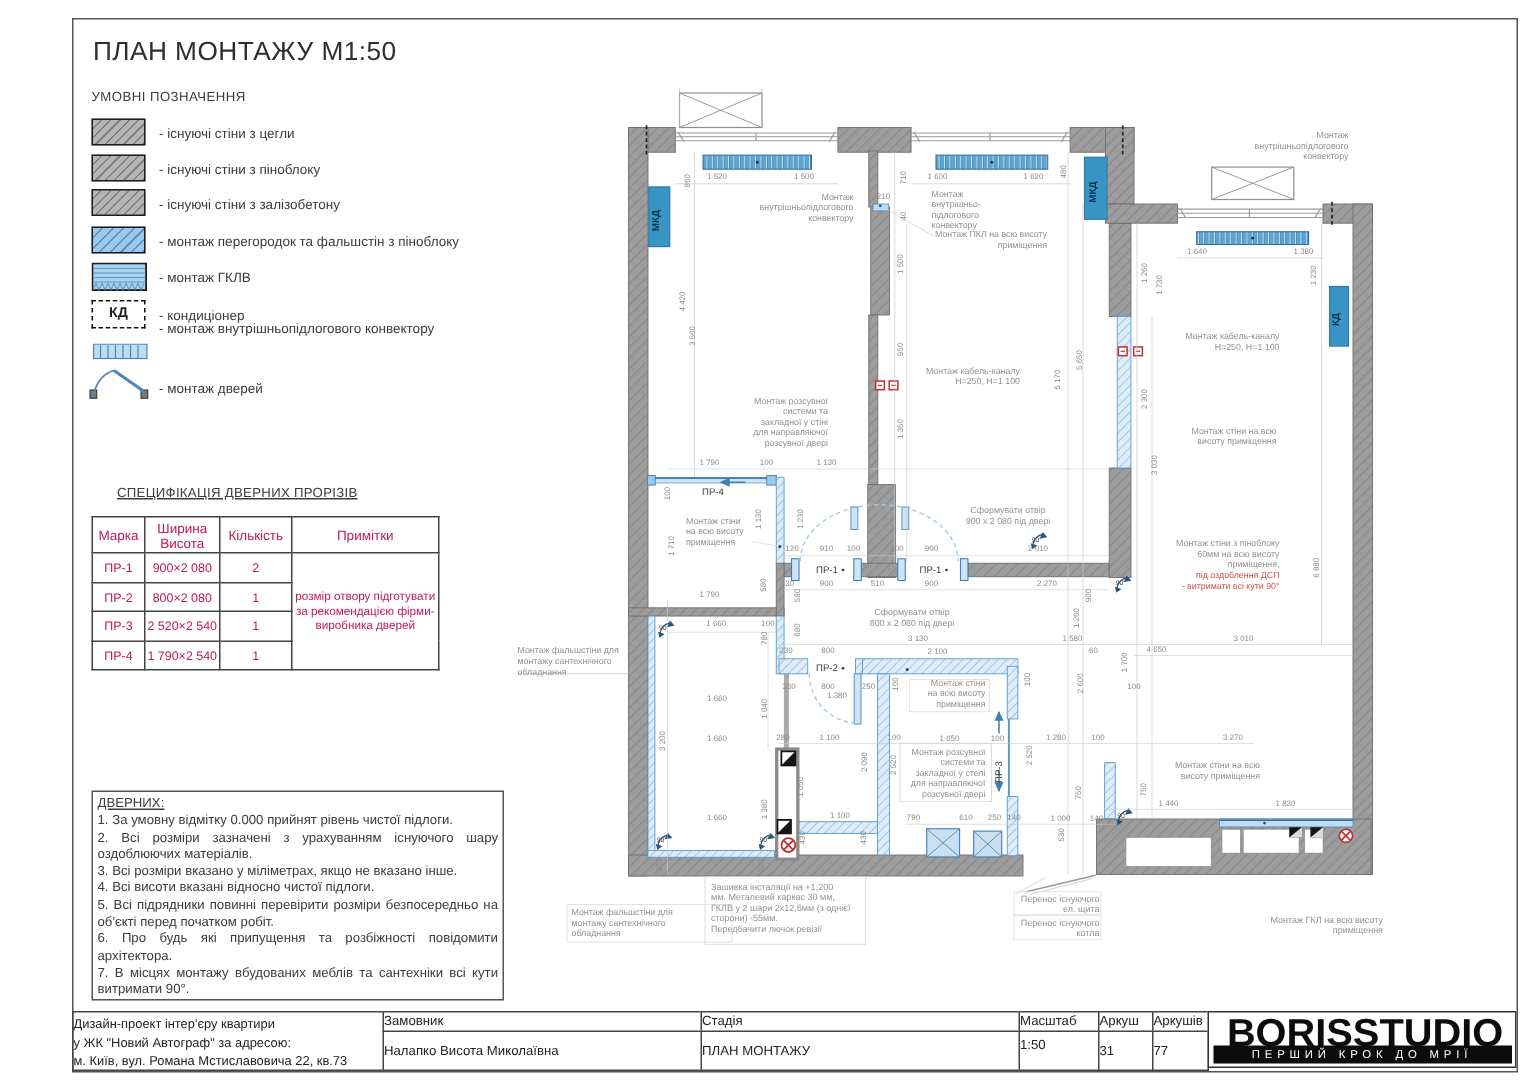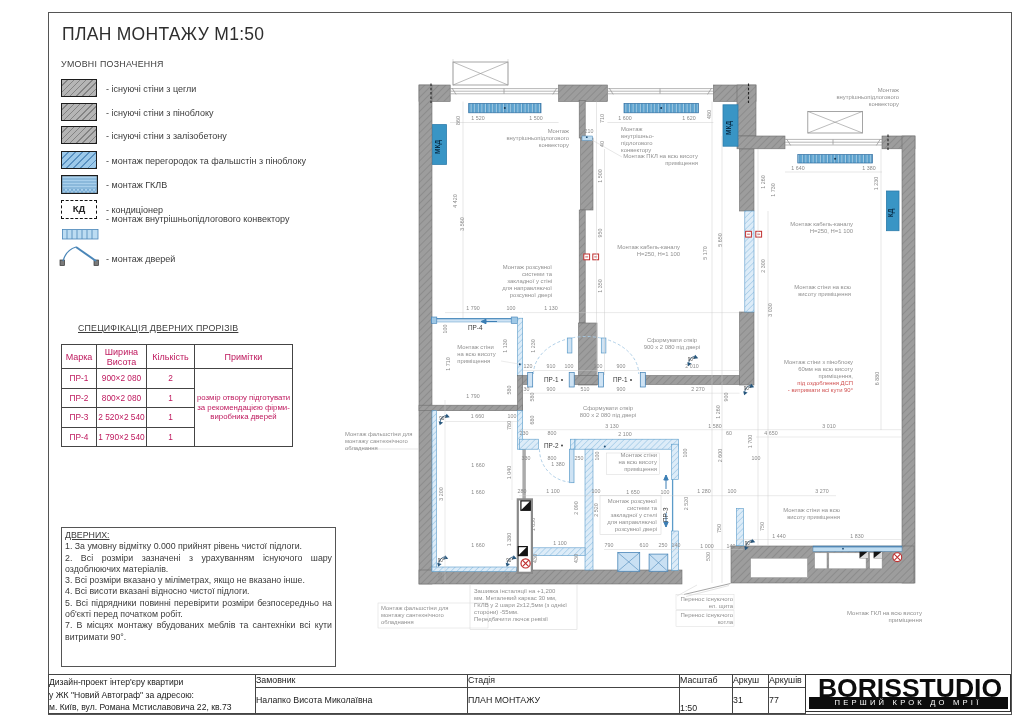--- a/index.html
+++ b/index.html
@@ -108,20 +108,21 @@
 </tbody>
   </table>
 
 <div class="notes">
 <div style="text-decoration:underline">ДВЕРНИХ:</div>
 <div>1. За умовну відмітку 0.000 прийнят рівень чистої підлоги.</div>
 <div>2. Всі розміри зазначені з урахуванням існуючого шару оздоблюючих матеріалів.</div>
 <div>3. Всі розміри вказано у міліметрах, якщо не вказано інше.</div>
 <div>4. Всі висоти вказані відносно чистої підлоги.</div>
 <div>5. Всі підрядники повинні перевірити розміри безпосередньо на об'єкті перед початком робіт.</div>
+<div>6. Про будь які припущення та розбіжності повідомити архітектора.</div>
 <div>7. В місцях монтажу вбудованих меблів та сантехніки всі кути витримати 90°.</div>
 </div>
 
 <svg class="abs" style="left:0;top:0" width="1024" height="724" viewBox="0 0 1024 724">
 <defs>
  <pattern id="hg" width="5" height="5" patternUnits="userSpaceOnUse" patternTransform="rotate(45)">
    <rect width="5" height="5" fill="#9d9d9d"></rect>
         <line x1="0" y1="0" x2="0" y2="5" stroke="#898989" stroke-width="1.7"></line>
  </pattern>
  <pattern id="hb" width="4.2" height="4.2" patternUnits="userSpaceOnUse" patternTransform="rotate(45)">
@@ -574,21 +575,21 @@
 
 <div class="tb" style="left:48px;top:674px;width:207px;height:40px;border-bottom:1px solid #444;font-size:8.6px;line-height:12.5px;padding-top:1px">Дизайн-проект інтер'єру квартири<br>у ЖК "Новий Автограф" за адресою:<br>м. Київ, вул. Романа Мстиславовича 22, кв.73</div>
 
 <div class="tb" style="left:255px;top:674px;width:212px;height:13px;font-size:8.8px">Замовник</div>
 <div class="tb" style="left:255px;top:687px;width:212px;height:27px;border-bottom:1px solid #444;font-size:8.8px;padding-top:7px">Налапко Висота Миколаївна</div>
 
 <div class="tb" style="left:467px;top:674px;width:212px;height:13px;font-size:8.8px">Стадія</div>
 <div class="tb" style="left:467px;top:687px;width:212px;height:27px;border-bottom:1px solid #444;font-size:8.8px;padding-top:7px">ПЛАН МОНТАЖУ</div>
 
 <div class="tb" style="left:679px;top:674px;width:53px;height:13px;font-size:8.8px">Масштаб</div>
-<div class="tb" style="left:679px;top:687px;width:53px;height:27px;border-bottom:1px solid #444;font-size:8.8px;padding-top:15px">1:50</div>
+<div class="tb" style="left:679px;top:687px;width:53px;height:27px;border-bottom:1px solid #444;font-size:8.8px;padding-top:3px">1:50</div>
 
 <div class="tb" style="left:732px;top:674px;width:36px;height:13px;font-size:8.8px">Аркуш</div>
 <div class="tb" style="left:732px;top:687px;width:36px;height:27px;border-bottom:1px solid #444;font-size:8.8px;padding-top:7px">31</div>
 
 <div class="tb" style="left:768px;top:674px;width:38px;height:13px;font-size:8.8px">Аркушів</div>
 <div class="tb" style="left:768px;top:687px;width:38px;height:27px;border-bottom:1px solid #444;border-right:1px solid #444;font-size:8.8px;padding-top:7px">77</div>
 
 <div class="abs" style="left:805px;top:674px;width:206px;height:37.5px;border:1px solid #333;box-sizing:border-box;background:#fff"></div>
 
 <div class="abs" style="left:807px;top:673px;width:202px;text-align:center;font-size:26px;font-weight:bold;color:#0c0c0c;letter-spacing:0px;transform:scaleX(1.02);transform-origin:left">BORISSTUDIO</div>

